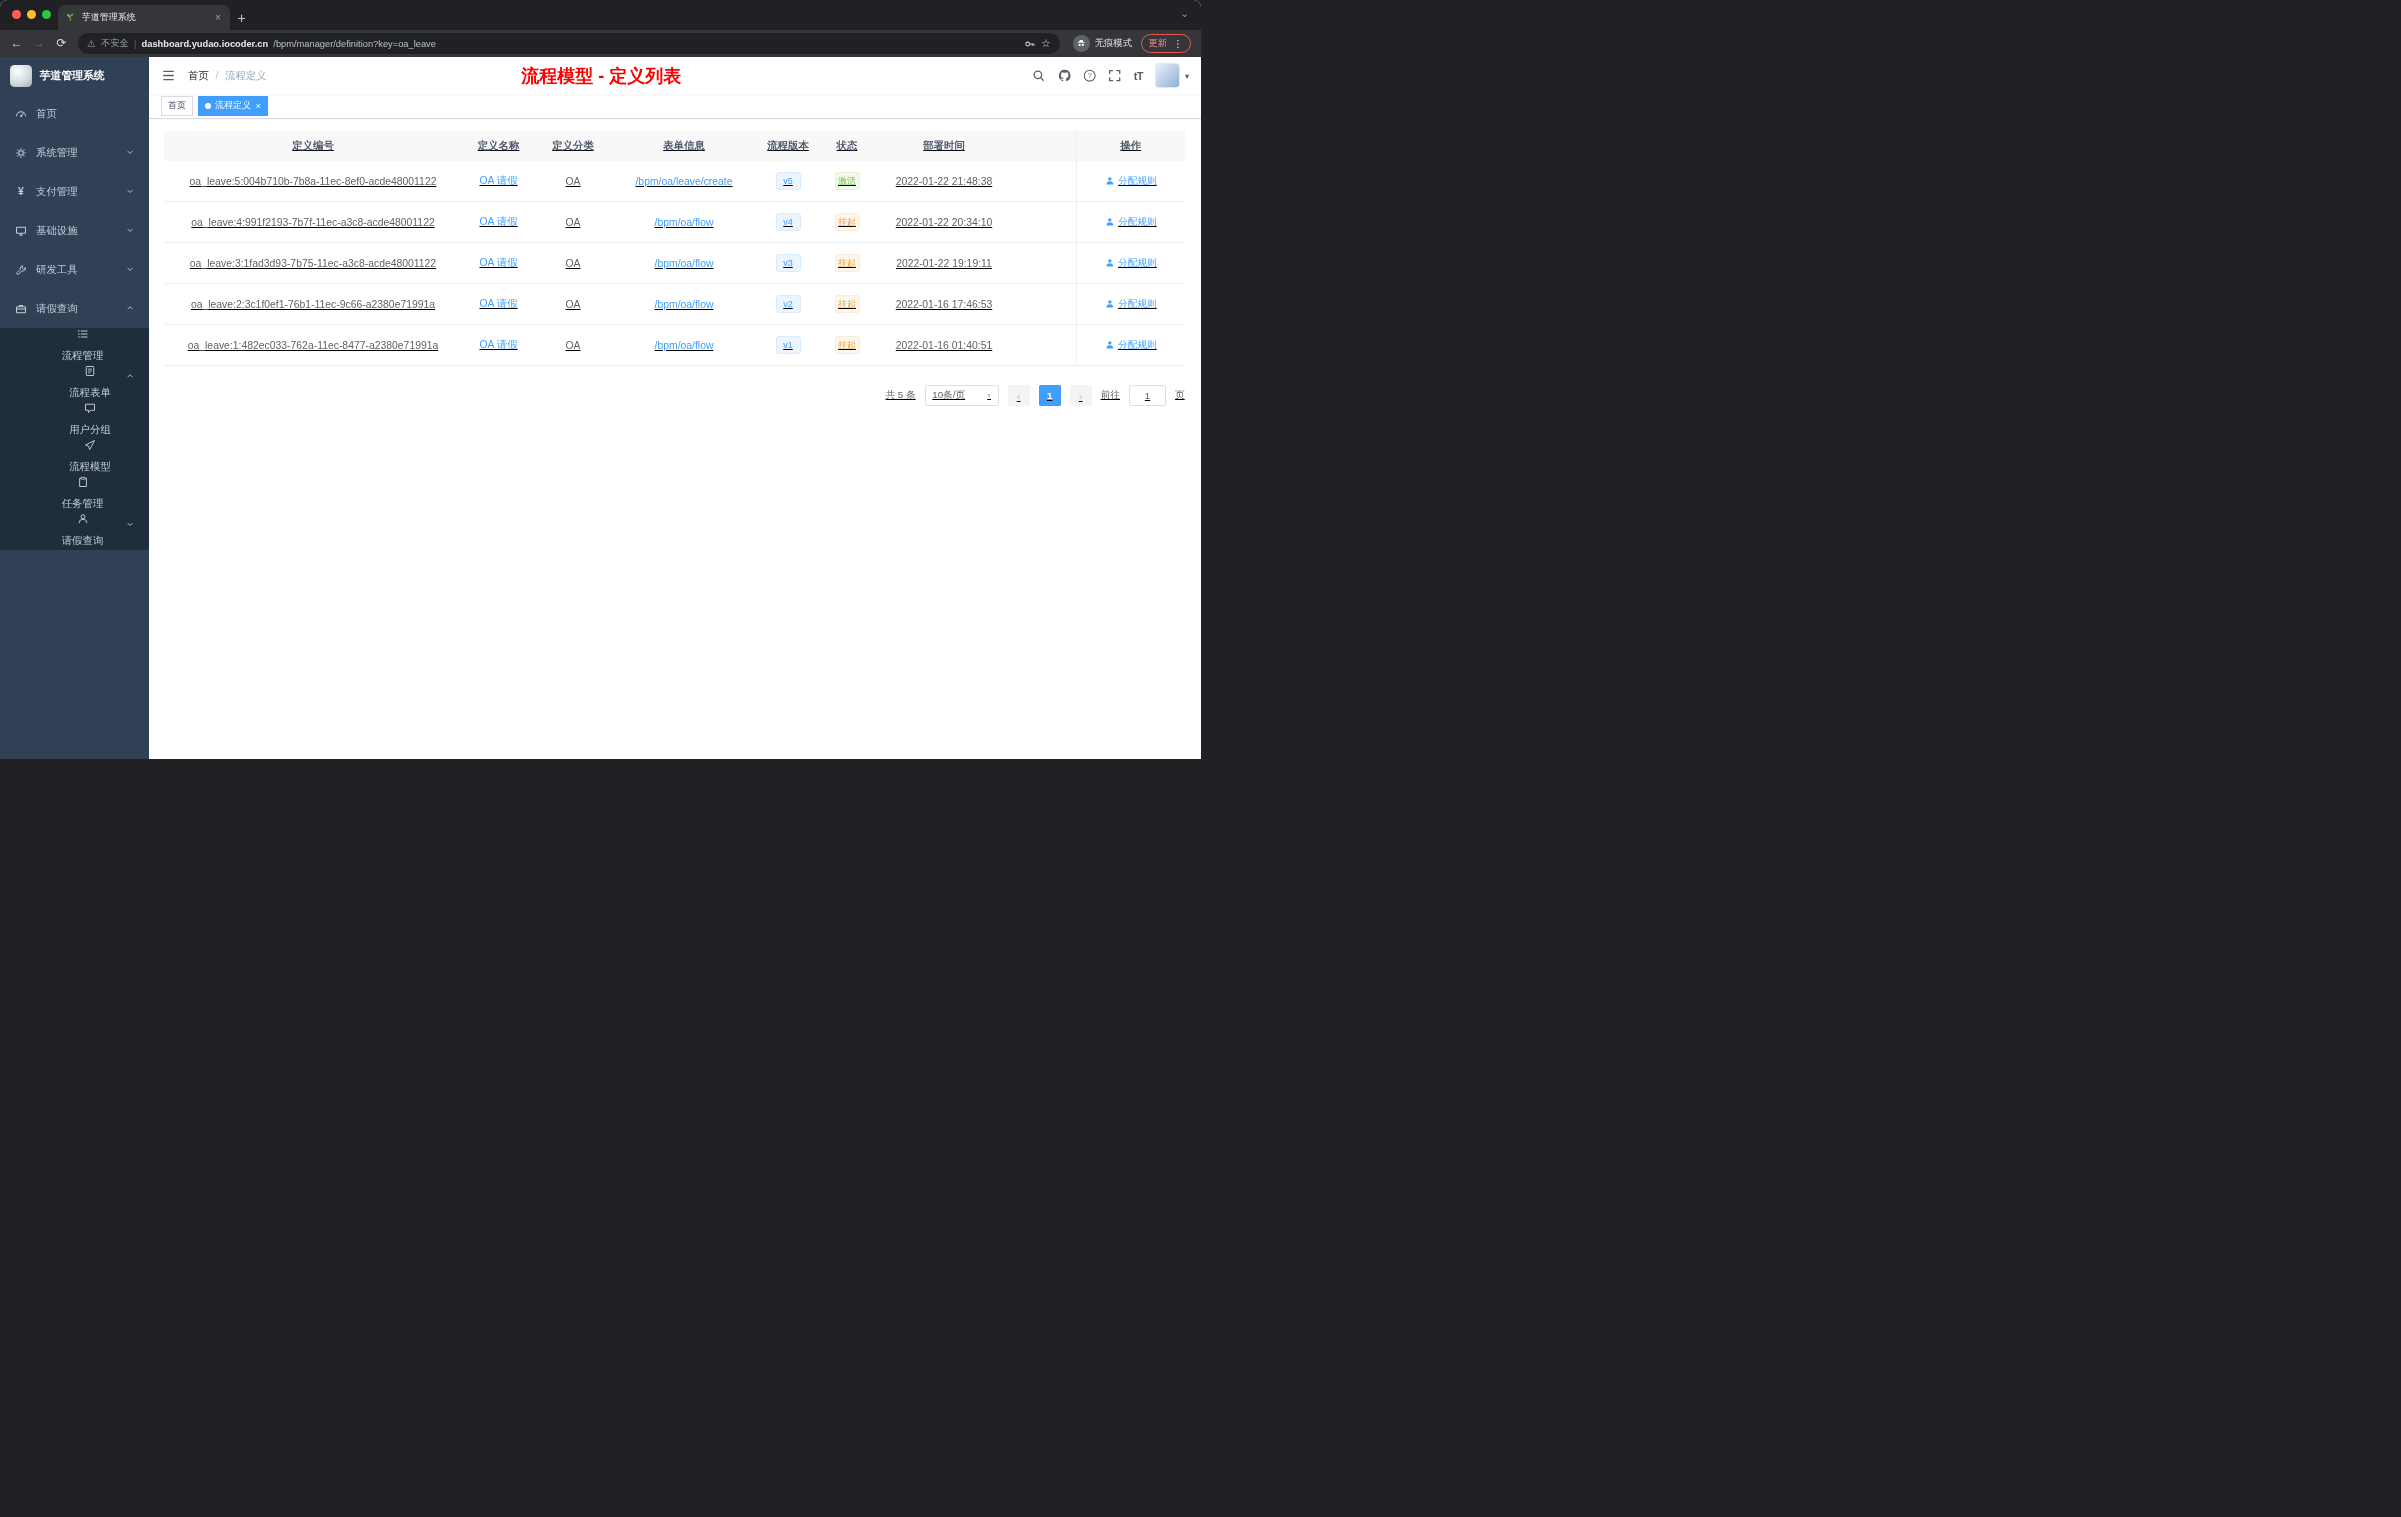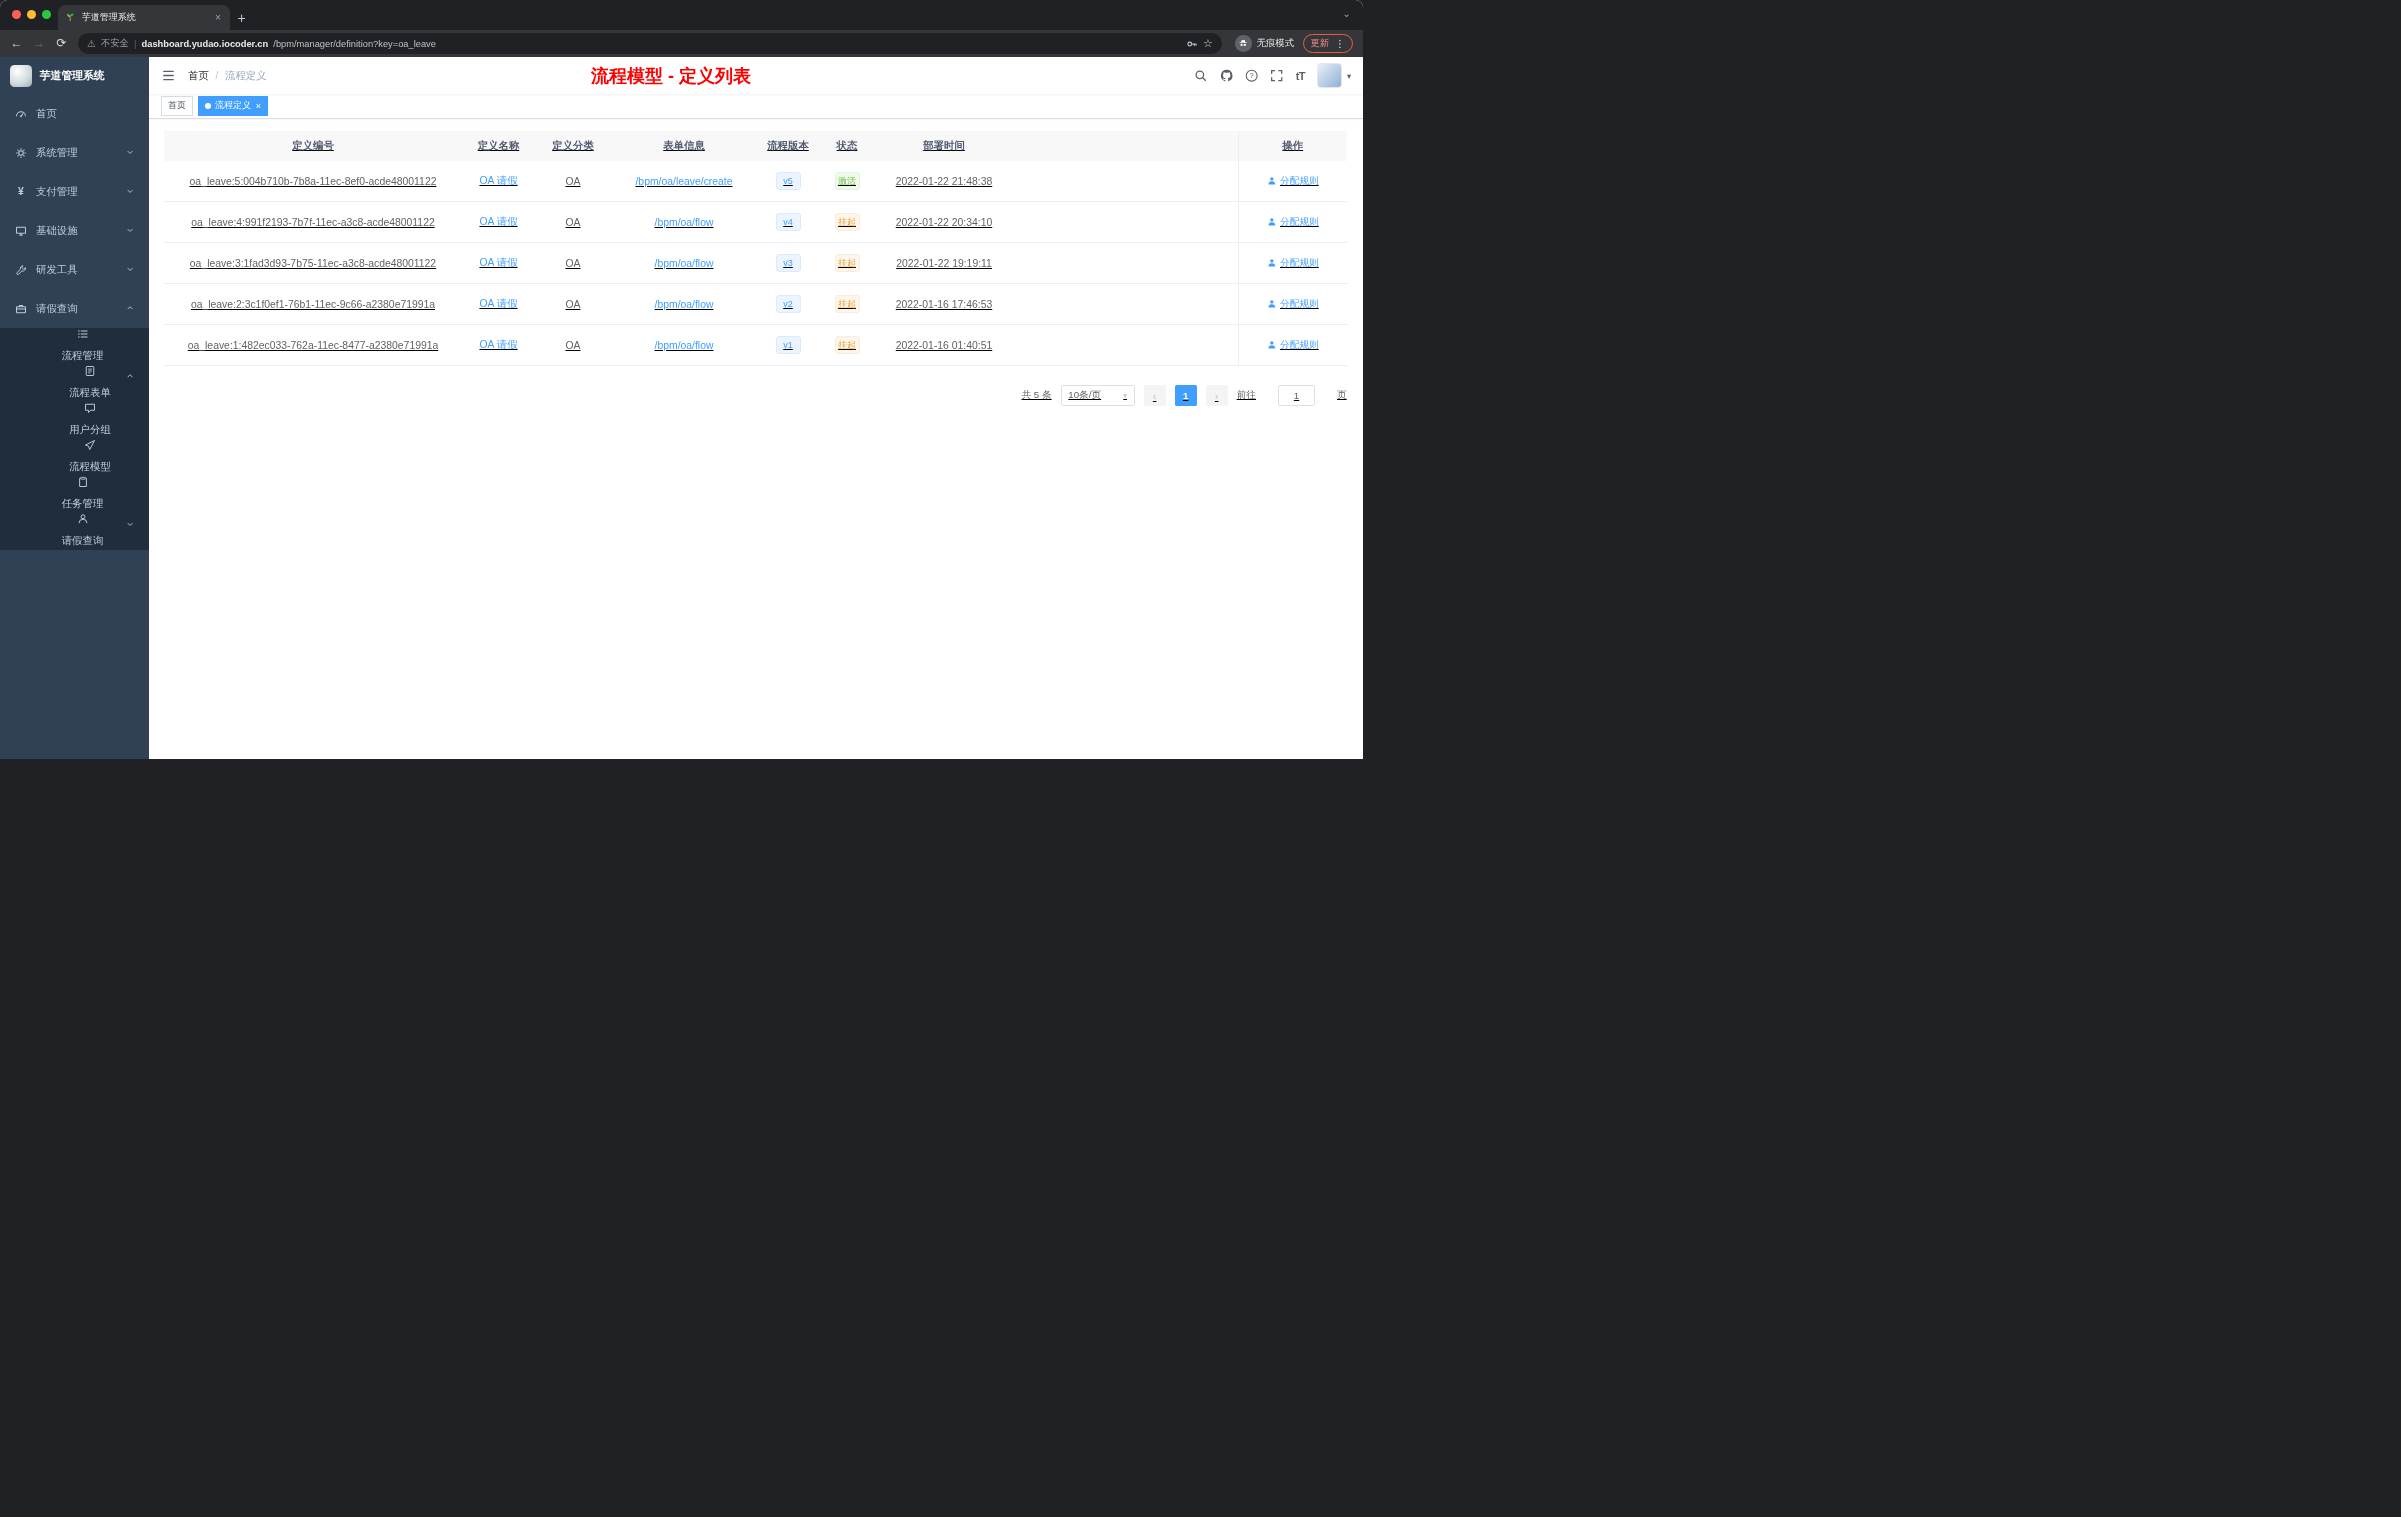--- a/index.html
+++ b/index.html
@@ -1,21 +1,21 @@
 <!DOCTYPE html>
 <html style="--accent: #409EFF; --success: #67C23A; --warning: #E6A23C; --annotation: #FF0000; --sidebar-bg: #304156; --submenu-bg: #1F2D3D;font-size:12px"><head>
 <meta charset="utf-8">
 <style>
   * { box-sizing: border-box; margin: 0; padding: 0; }
   :root{
     --accent:#409EFF; --success:#67C23A; --warning:#E6A23C; --annotation:#FF0000;
     --sidebar-bg:#304156; --submenu-bg:#1F2D3D;
   }
   body { background:#202124; font-family:"Liberation Sans","DejaVu Sans",sans-serif; }
-  .screen { width:1363px; height:759px; background:#fff; position:relative; overflow:hidden; border-radius:7.4px 7.4px 0 0; }
+  .screen { width:1201px; height:759px; background:#fff; position:relative; overflow:hidden; border-radius:7.4px 7.4px 0 0; }
 
   
   .tabstrip { height:30px; background:#202124; position:relative; display:flex; align-items:flex-end; }
   .traffic { position:absolute; left:12px; top:10.4px; display:flex; gap:6px; }
   .tl { width:9px; height:9px; border-radius:50%; }
   .tl.red{background:#ff5f57}.tl.yellow{background:#febc2e}.tl.green{background:#28c840}
   .tab { margin-left:58px; width:172px; height:25px; background:#35363a; border-radius:7.4px 7.4px 0 0;
          display:flex; align-items:center; gap:6px; padding:0 7.4px; color:#e8eaed; font-size:9px; }
   .tab-title { overflow:hidden; white-space:nowrap; text-overflow:ellipsis; flex:1; }
   .tab-close { color:#9aa0a6; font-size:10.4px; padding:0 1.5px; cursor:pointer; }
@@ -105,21 +105,21 @@
 
   
   .pager { display:flex; justify-content:flex-end; align-items:center; gap:9px; margin-top:19.3px; color:#606266; font-size:9.7px; }
   .size-select { width:74px; height:21px; border:0.7px solid #dcdfe6; border-radius:2.2px; background:#fff;
                  display:flex; align-items:center; justify-content:space-between; padding:0 6.7px; cursor:pointer; }
   .sel-caret { color:#c0c4cc; font-size:7.4px; }
   .pg-btn { min-width:22px; height:21px; background:#f4f4f5; color:#c0c4cc; border-radius:1.5px;
             display:grid; place-items:center; font-size:11px; cursor:pointer; }
   .pg-num { min-width:22px; height:21px; background:var(--accent); color:#fff; border-radius:1.5px;
             display:grid; place-items:center; font-size:9.7px; font-weight:bold; cursor:pointer; }
-  .goto-group { display:flex; align-items:center; gap:22px; }
+  .goto-group { display:flex; align-items:center; gap:9px; }
   .goto-input { width:37px; height:21px; border:0.7px solid #dcdfe6; border-radius:2.2px; text-align:center;
                 color:#606266; font-size:9.7px; background:#fff; outline:none; }
 </style>
 </head>
 <body>
 
 <div class="screen">
 
   <div class="tabstrip">
     <div class="traffic">

